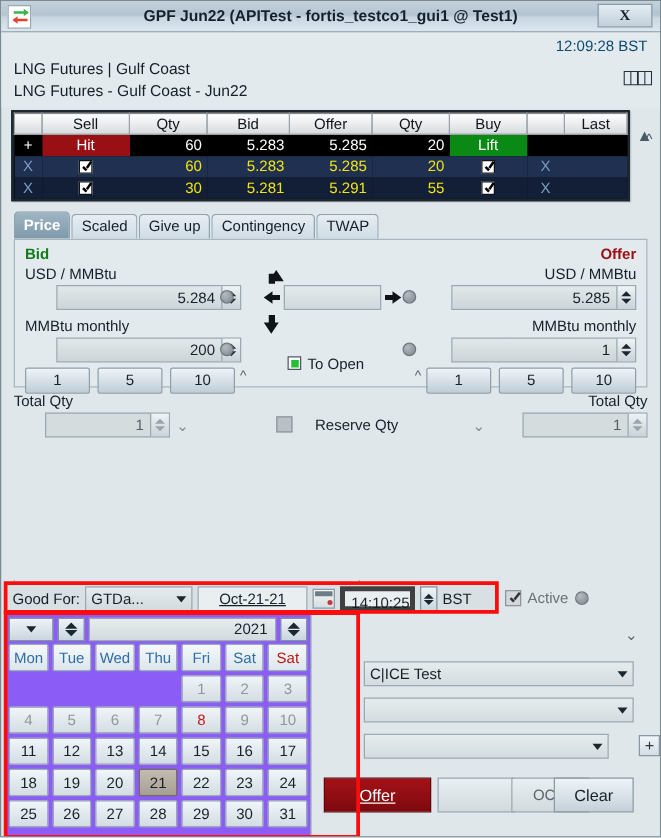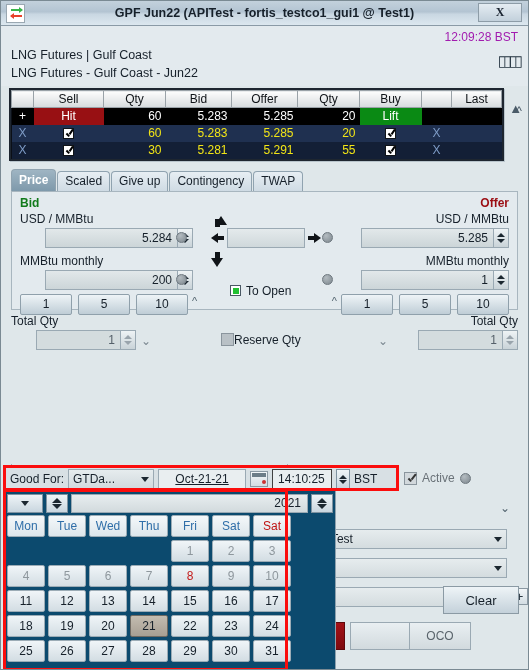--- a/index.html
+++ b/index.html
@@ -63,21 +63,21 @@
     font-size: 12px; font-weight: bold; color: #1a2430; font-family: "Liberation Serif", serif;
   }
 
   
   .header {
     position: relative;
     padding: 4px 8px 6px 8px;
     background: #e3eaee;
   }
   .hdr-clock {
-    text-align: right; font-size: 12px; color: #a21caf;
+    text-align: right; font-size: 12px; color: #0c4a6e;
     padding-right: 2px;
   }
   .hdr-line { font-size: 12.5px; color: #16202a; padding: 4px 0 0 2px; }
   .hdr-dd {
     position: absolute; right: 8px; top: 26px;
     font-size: 15px; color: #21303d; letter-spacing: -3px;
   }
 
   
   .depth-wrap {
@@ -228,35 +228,35 @@
     width:88px;height:20px;border:1px solid #9aa9b3;background:#e9eef0;
     text-align:center;line-height:18px;font-size:12px;color:#16202a;text-decoration:underline;
   }
   .cal-ico {
     width:18px;height:16px;border:1px solid #8c9aa4;background:linear-gradient(to bottom,#f2f6f8,#d5dee3);
     position:relative;
   }
   .cal-ico:before{content:"";position:absolute;left:1px;top:1px;right:1px;height:4px;background:#6c7d88;}
   .cal-ico:after{content:"";position:absolute;left:11px;top:8px;width:4px;height:4px;border-radius:50%;background:#c33;}
   .gf-time {
-    width:60px;height:20px;border:1px solid #404040;background:#e9eef0;
+    width:60px;height:20px;border:4px solid #404040;background:#e9eef0;
     text-align:left;padding-left:5px;line-height:18px;font-size:12px;color:#16202a;
   }
   .gf-tz { font-size:12px; color:#16202a; }
 
   .active-wrap { position:absolute; left:403px; top:470px; display:flex; align-items:center; gap:5px; }
   .chk2 { width:13px;height:13px;border:1px solid #8a959d;background:#d2d8dc;position:relative;}
   .chk2:after{content:"";position:absolute;left:3px;top:6px;width:4px;height:1.5px;background:#333;transform:rotate(45deg);}
   .chk2:before{content:"";position:absolute;left:5px;top:3px;width:7px;height:1.5px;background:#333;transform:rotate(-52deg);}
   .active-lbl { font-size:12px; color:#6a7278; }
 
   
   .calpop {
-    position:absolute; left:3px; top:489px; width:332px; height:181px;
-    background:#0c4a6e; border:1px solid #8ea1ae; overflow:hidden;
+    position:absolute; left:3px; top:489px; width:245px; height:181px;
+    background:#8b5cf6; border:1px solid #8ea1ae; overflow:hidden;
   }
   .cal-head { display:flex; align-items:center; height:22px; padding:2px 2px 0 2px; gap:3px; }
   .cal-monthdd {
     width:36px;height:19px;border:1px solid #7f93a1;
     background:linear-gradient(to bottom,#eef4f7,#c9d6df);
     display:flex;align-items:center;justify-content:center;
   }
   .cal-monthdd .car{width:0;height:0;border-left:4px solid transparent;border-right:4px solid transparent;border-top:5px solid #1b2730;}
   .cal-spin {
     width:22px;height:19px;border:1px solid #7f93a1;
@@ -311,21 +311,21 @@
   .greybtn{
     position:absolute; width:62px;height:28px;border:1px solid #9aa9b3;
     background:linear-gradient(to bottom,#e9eff2,#d2dade);
   }
   .ocobtn{
     position:absolute; left:408px; top:621px; width:62px;height:28px;
     border:1px solid #9aa9b3; background:linear-gradient(to bottom,#e9eff2,#d2dade);
     font-size:12px;color:#5a646c; display:flex;align-items:center;justify-content:center;
   }
   .clearbtn{
-    position:absolute; left:442px; top:585px; width:76px;height:28px;
+    position:absolute; left:442px; top:621px; width:64px;height:28px;
     border:1px solid #8b9aa4; background:linear-gradient(to bottom,#eef4f7,#c4d1da);
     font-size:13px;color:#16202a; display:flex;align-items:center;justify-content:center;
   }
   .vsep { position:absolute; width:1px; background:#9fb0ba; }
 </style>
 </head>
 <body>
 
 <div id="app">
 
@@ -499,21 +499,21 @@
     <div class="t-lbl" style="left:0">Total Qty</div>
     <div class="t-lbl" style="right:0">Total Qty</div>
     <div class="spin dim" style="position:absolute;left:0;top:16px;width:100px;">
       <div class="val">1</div>
       <div class="arrows">
           <i class="up"></i>
           <i class="dn"></i>
         </div>
     </div>
     <div style="position:absolute;left:130px;top:20px;color:#7b8891;font-size:12px;">⌄</div>
-    <div style="position:absolute;left:210px;top:19px;display:flex;align-items:center;gap:0;">
+    <div style="position:absolute;left:210px;top:19px;display:flex;align-items:center;gap:18px;">
       <span style="width:13px;height:13px;border:1px solid #8a959d;background:#b9c1c6;display:inline-block;"></span>
       <span style="font-size:12px;color:#16202a;">Reserve Qty</span>
     </div>
     <div style="position:absolute;right:130px;top:20px;color:#7b8891;font-size:12px;">⌄</div>
     <div class="spin dim" style="position:absolute;right:0;top:16px;width:100px;">
       <div class="val">1</div>
       <div class="arrows">
           <i class="up"></i>
           <i class="dn"></i>
         </div>

